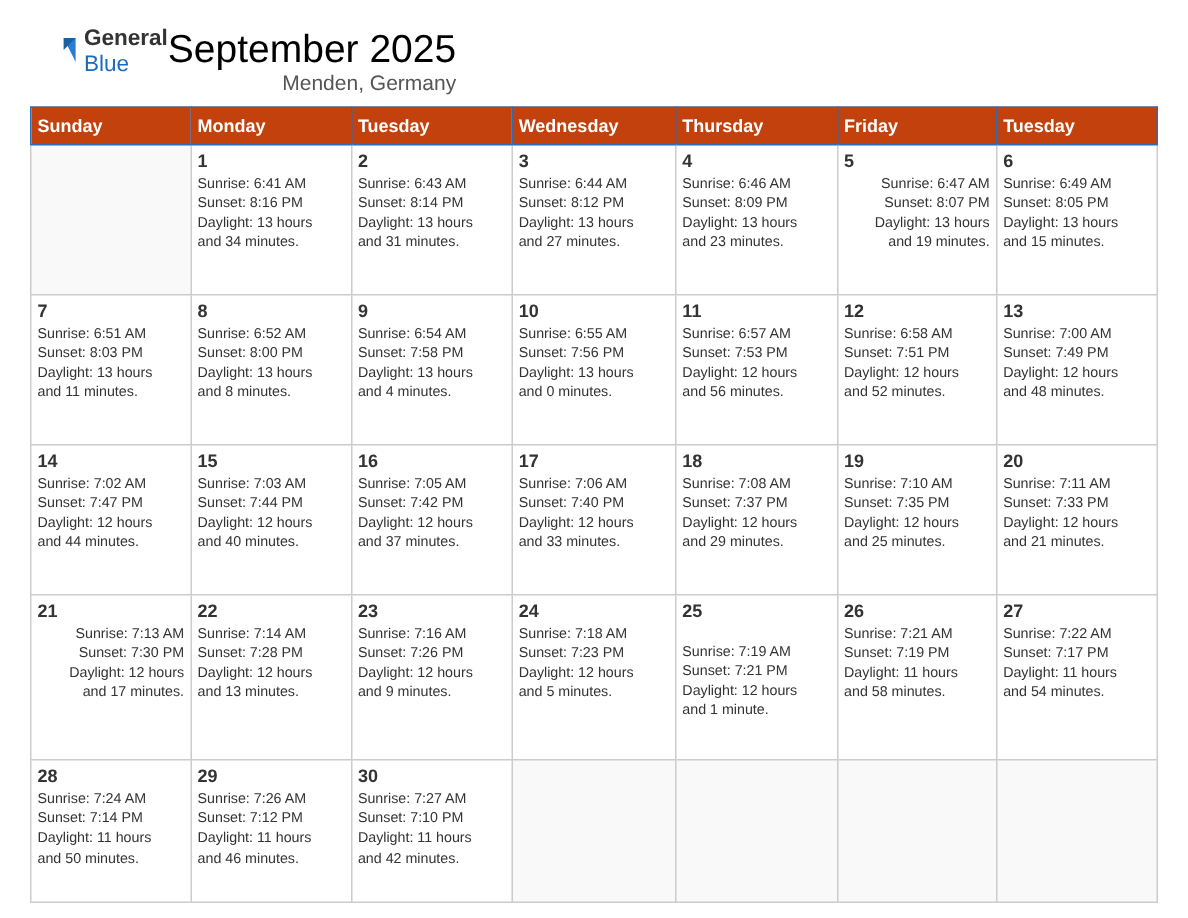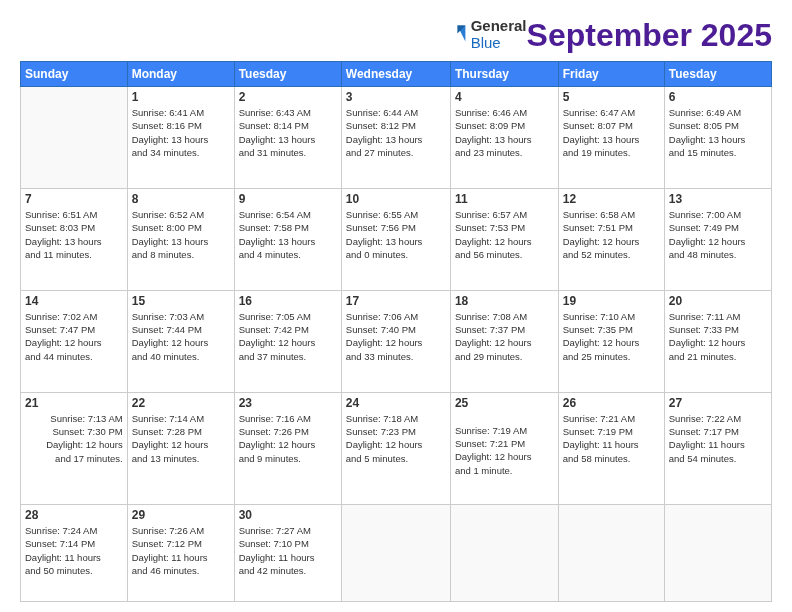--- a/index.html
+++ b/index.html
@@ -12,21 +12,21 @@
     }
     .page {
       width: 792px;
       height: 612px;
       padding: 18px 20px 10px 20px;
       display: flex;
       flex-direction: column;
     }
     .header {
       display: flex;
-      justify-content: flex-end;
+      justify-content: flex-start;
       align-items: flex-start;
       margin-bottom: 8px;
     }
     .logo {
       display: flex;
       align-items: center;
       gap: 4px;
     }
     .logo-text {
       display: flex;
@@ -44,36 +44,36 @@
       color: #1a6bbf;
     }
     .logo-icon {
       width: 32px;
       height: 32px;
     }
     .title-block {
       text-align: right;
     }
     .month-title {
-      font-size: 32px;
-      font-weight: bold;
-      color: #4c1d95;
+      font-size: 26px;
+      font-weight: normal;
+      color: #000000;
       line-height: 1.1;
     }
     .location {
       font-size: 14px;
       color: #555;
     }
     .calendar {
       width: 100%;
       border-collapse: collapse;
       flex: 1;
     }
     .calendar th {
-      background: #3b82f6;
+      background: #c2410c;
       color: #fff;
       font-size: 12px;
       font-weight: bold;
       padding: 5px 4px;
       text-align: left;
       border: 1px solid #2b6cb8;
     }
     .calendar td {
       vertical-align: top;
       border: 1px solid #ccc;
@@ -112,20 +112,21 @@
         <polygon points="28,8 38,8 38,28" fill="#2b7dd4"></polygon>
         <polygon points="28,8 38,8 28,18" fill="#1a5fa0"></polygon>
       </svg>
       <div class="logo-text">
         <span class="logo-general">General</span>
         <span class="logo-blue">Blue</span>
       </div>
     </div>
     <div class="title-block">
       <div class="month-title">September 2025</div>
+      <div class="location">Menden, Germany</div>
     </div>
   </div>
 
   <table class="calendar">
     <thead>
       <tr>
       <th>Sunday</th>
           <th>Monday</th>
           <th>Tuesday</th>
           <th>Wednesday</th>
@@ -160,21 +161,21 @@
           </td>
           <td>
             <span class="day-num">4</span>
             <div class="day-info" style="white-space: pre-line;">Sunrise: 6:46 AM
 Sunset: 8:09 PM
 Daylight: 13 hours
 and 23 minutes.</div>
           </td>
           <td>
             <span class="day-num">5</span>
-            <div class="day-info" style="white-space: pre-line;">Sunrise: 6:47 AM
+            <div class="day-info" style="white-space: pre-line; text-align: right;">Sunrise: 6:47 AM
 Sunset: 8:07 PM
 Daylight: 13 hours
 and 19 minutes.</div>
           </td>
           <td>
             <span class="day-num">6</span>
             <div class="day-info" style="white-space: pre-line;">Sunrise: 6:49 AM
 Sunset: 8:05 PM
 Daylight: 13 hours
 and 15 minutes.</div>

